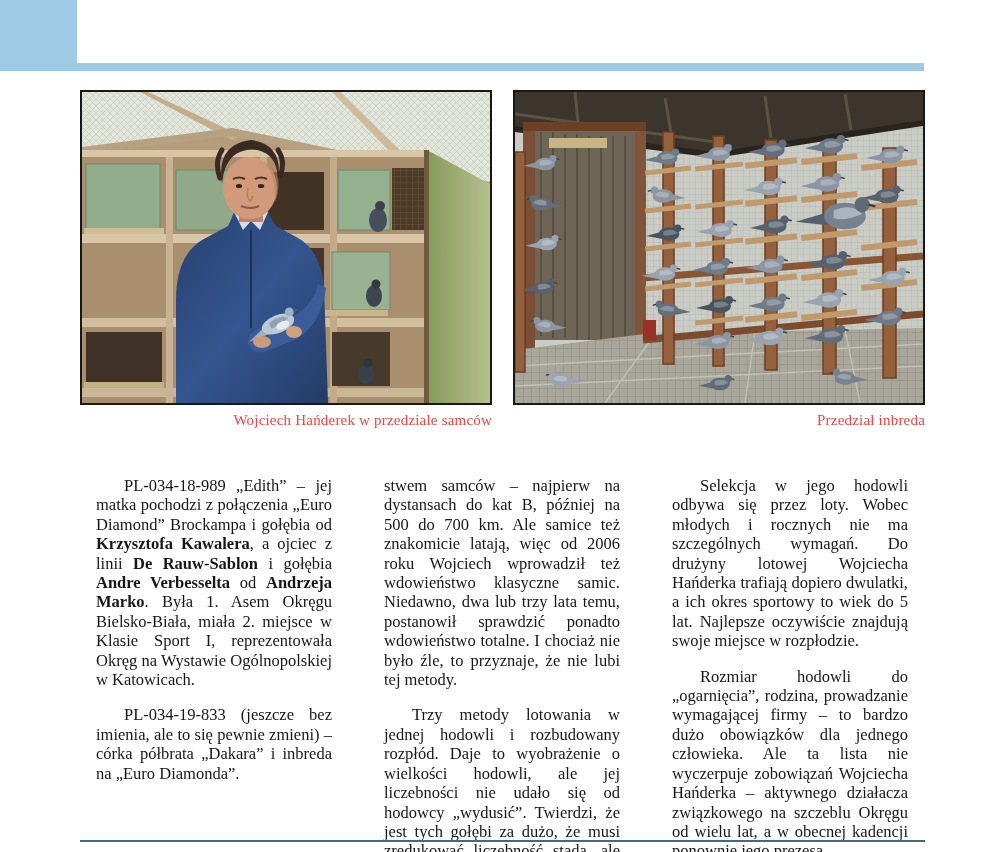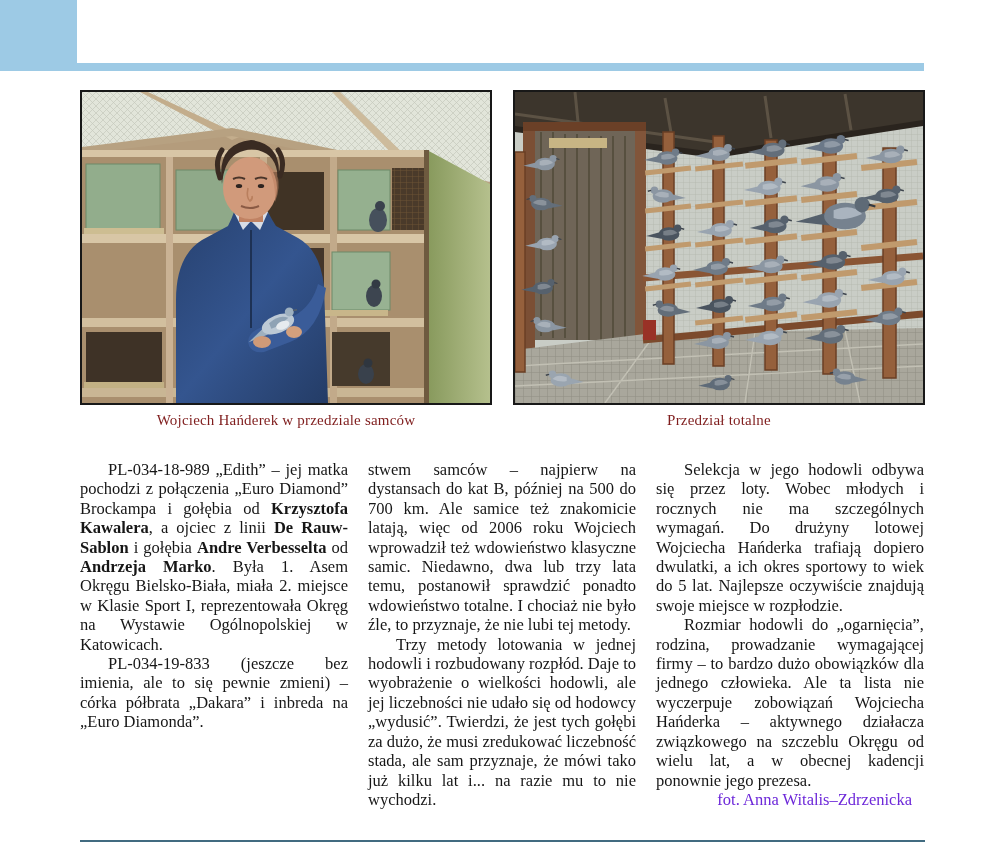--- a/index.html
+++ b/index.html
@@ -6,26 +6,26 @@
   body{
     width:1000px;height:852px;position:relative;background:#ffffff;
     font-family:"Liberation Serif", serif;overflow:hidden;
   }
   .accent-square{position:absolute;left:0;top:0;width:77px;height:64px;background:#9dcae5;}
   .accent-bar{position:absolute;left:0;top:63px;width:924px;height:8px;background:#9dcae5;}
   .photo{position:absolute;top:90px;width:412px;height:315px;border:2px solid #181818;box-sizing:border-box;background:#cbb89e;}
   .photo svg{display:block;width:100%;height:100%;}
   .photo-left{left:80px;}
   .photo-right{left:513px;}
-  .caption{position:absolute;top:412px;width:412px;text-align:center;font-size:15px;color:#7f1d1d;letter-spacing:.2px;}
+  .caption{position:absolute;top:412px;width:412px;text-align:right;font-size:15px;color:#ef4444;letter-spacing:.2px;}
   .caption-left{left:80px;}
   .caption-right{left:513px;}
   .article{position:absolute;left:80px;top:460px;width:845px;display:flex;gap:20px;}
   .col{width:268px;}
-  .col p{margin:0;text-align:justify;font-size:16.5px;line-height:19.4px;color:#161616;}
+  .col p{margin:16px;text-align:justify;font-size:16.5px;line-height:19.4px;color:#161616;}
   .col p.indent{text-indent:28px;}
   .col p.credit{text-align:right;padding-right:12px;color:#6d28d9;}
   .b{font-weight:bold;}
   .bottom-rule{position:absolute;left:80px;top:840px;width:845px;height:2px;background:#416b80;}
 </style>
 </head>
 <body>
 
 <div class="accent-square"></div>
 <div class="accent-bar"></div>
@@ -262,21 +262,21 @@
     </g>
 
     <use href="#pg" fill="#9aa5b0" transform="translate(46,288) scale(0.95) scale(-1,1)"></use>
     <use href="#pg" fill="#5f6b78" transform="translate(205,292) scale(0.9)"></use>
     <use href="#pg" fill="#76828f" transform="translate(330,286) scale(0.95) scale(-1,1)"></use>
   </g>
 </svg>
 </div>
 
 <div class="caption caption-left">Wojciech Hańderek w przedziale samców</div>
-<div class="caption caption-right">Przedział totalne</div>
+<div class="caption caption-right">Przedział inbreda</div>
 
 <div class="article">
   <div class="col">
     <p class="indent"><span>PL-034-18-989 „Edith” – jej matka pochodzi z połączenia „Euro Diamond” Brockampa i gołębia od </span><span class="b">Krzysztofa Kawalera</span><span>, a ojciec z linii </span><span class="b">De Rauw-Sablon</span><span> i gołębia </span><span class="b">Andre Verbesselta</span><span> od </span><span class="b">Andrzeja Marko</span><span>. Była 1. Asem Okręgu Bielsko-Biała, miała 2. miejsce w Klasie Sport I, reprezentowała Okręg na Wystawie Ogólnopolskiej w Katowicach.</span></p>
     <p class="indent"><span>PL-034-19-833 (jeszcze bez imienia, ale to się pewnie zmieni) – córka półbrata „Dakara” i inbreda na „Euro Diamonda”.</span></p>
   </div>
   <div class="col">
     <p><span>stwem samców – najpierw na dystansach do kat B, później na 500 do 700 km. Ale samice też znakomicie latają, więc od 2006 roku Wojciech wprowadził też wdowieństwo klasyczne samic. Niedawno, dwa lub trzy lata temu, postanowił sprawdzić ponadto wdowieństwo totalne. I chociaż nie było źle, to przyznaje, że nie lubi tej metody.</span></p>
     <p class="indent"><span>Trzy metody lotowania w jednej hodowli i rozbudowany rozpłód. Daje to wyobrażenie o wielkości hodowli, ale jej liczebności nie udało się od hodowcy „wydusić”. Twierdzi, że jest tych gołębi za dużo, że musi zredukować liczebność stada, ale sam przyznaje, że mówi tako już kilku lat i... na razie mu to nie wychodzi.</span></p>
   </div>

